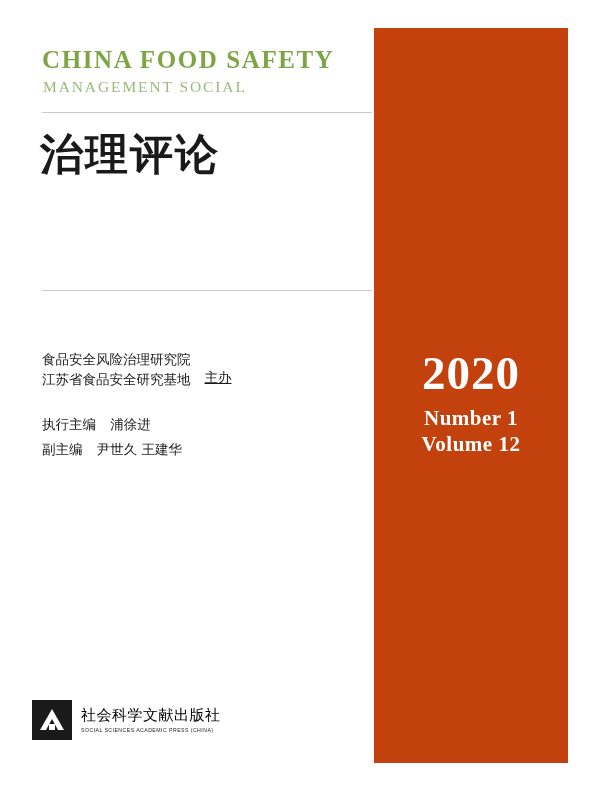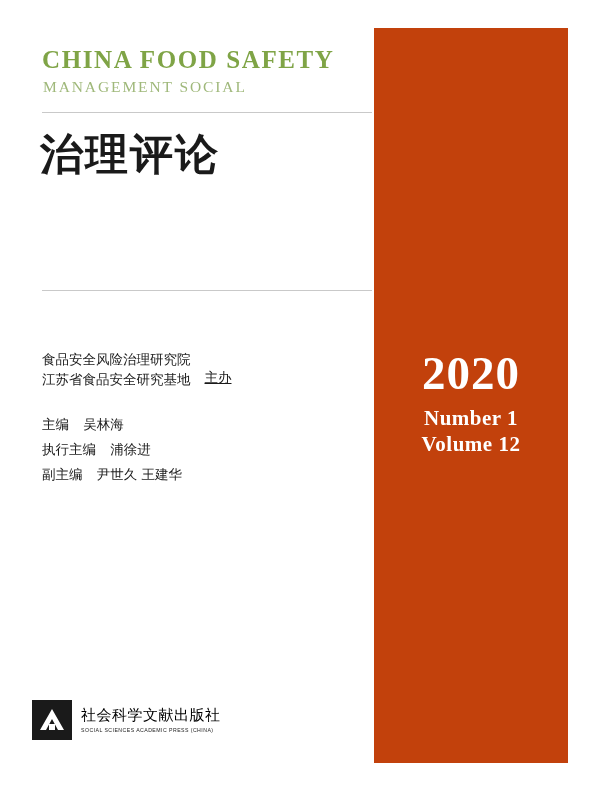--- a/index.html
+++ b/index.html
@@ -233,24 +233,20 @@
         <div class="org-names">
           <span>食品安全风险治理研究院</span>
           <span>江苏省食品安全研究基地</span>
         </div>
         <div class="org-suffix">主办</div>
       </div>
     </div>
 
     <div class="editors">
       <div>
-        <span class="lbl">主编</span>
-        <span>吴林海</span>
-      </div>
-      <div>
         <span class="lbl">执行主编</span>
         <span>浦徐进</span>
       </div>
       <div>
         <span class="lbl">副主编</span>
         <span>尹世久 王建华</span>
       </div>
     </div>
 
   </div>

